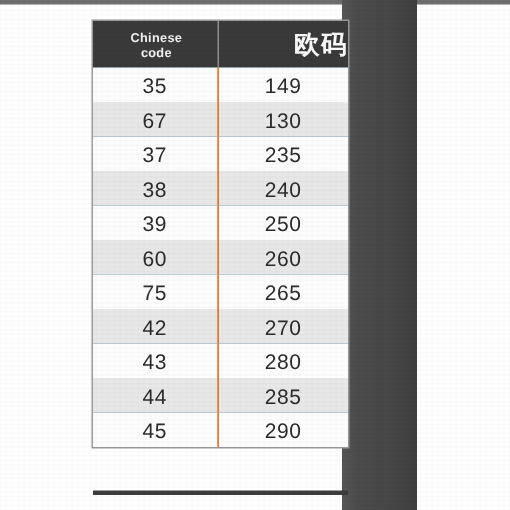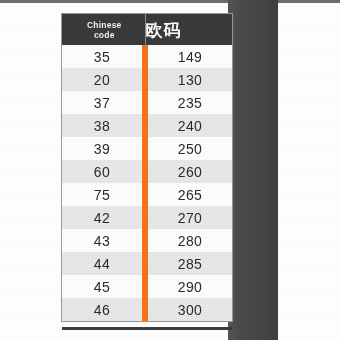--- a/index.html
+++ b/index.html
@@ -77,38 +77,38 @@
     font-weight: bold;
     line-height: 10px;
     text-align: center;
     letter-spacing: 0.2px;
     padding-left: 2px;
   }
   .hdr-cn {
     color: #fafafa;
     font-size: 17px;
     font-weight: bold;
-    text-align: left;
+    text-align: right;
     line-height: 20px;
     letter-spacing: 1px;
     font-family: "DejaVu Sans", "Liberation Sans", sans-serif;
   }
 
   tbody td {
     height: 23px;
     padding: 0;
     text-align: center;
     vertical-align: middle;
     font-size: 14px;
     color: #2b2b2b;
     border: 0;
     letter-spacing: 0.4px;
   }
   tbody td.col-cn-code {
-    border-right: 6px solid #f97316;
+    border-right: 1px solid #f97316;
   }
   tbody tr.row-odd  { background: #fdfdfd; }
   tbody tr.row-even { background: #e8e8e8; }
 
   
   #table-bottom-rule {
     position: absolute;
     left: 62px;
     top: 327px;
     width: 170px;
@@ -156,21 +156,21 @@
         <div class="hdr-cn">欧码</div>
       </th>
     </tr>
   </thead>
   <tbody id="table-body">
       <tr class="row-odd">
         <td class="col-cn-code">35</td>
         <td class="col-eu-size">149</td>
       </tr>
       <tr class="row-even">
-        <td class="col-cn-code">20</td>
+        <td class="col-cn-code">67</td>
         <td class="col-eu-size">130</td>
       </tr>
       <tr class="row-odd">
         <td class="col-cn-code">37</td>
         <td class="col-eu-size">235</td>
       </tr>
       <tr class="row-even">
         <td class="col-cn-code">38</td>
         <td class="col-eu-size">240</td>
       </tr>
@@ -195,22 +195,18 @@
         <td class="col-eu-size">280</td>
       </tr>
       <tr class="row-even">
         <td class="col-cn-code">44</td>
         <td class="col-eu-size">285</td>
       </tr>
       <tr class="row-odd">
         <td class="col-cn-code">45</td>
         <td class="col-eu-size">290</td>
       </tr>
-      <tr class="row-even">
-        <td class="col-cn-code">46</td>
-        <td class="col-eu-size">300</td>
-      </tr>
     </tbody>
 </table>
 
 <div id="table-bottom-rule"></div>
 
 <div id="paper-noise"></div>
 
 </body></html>

